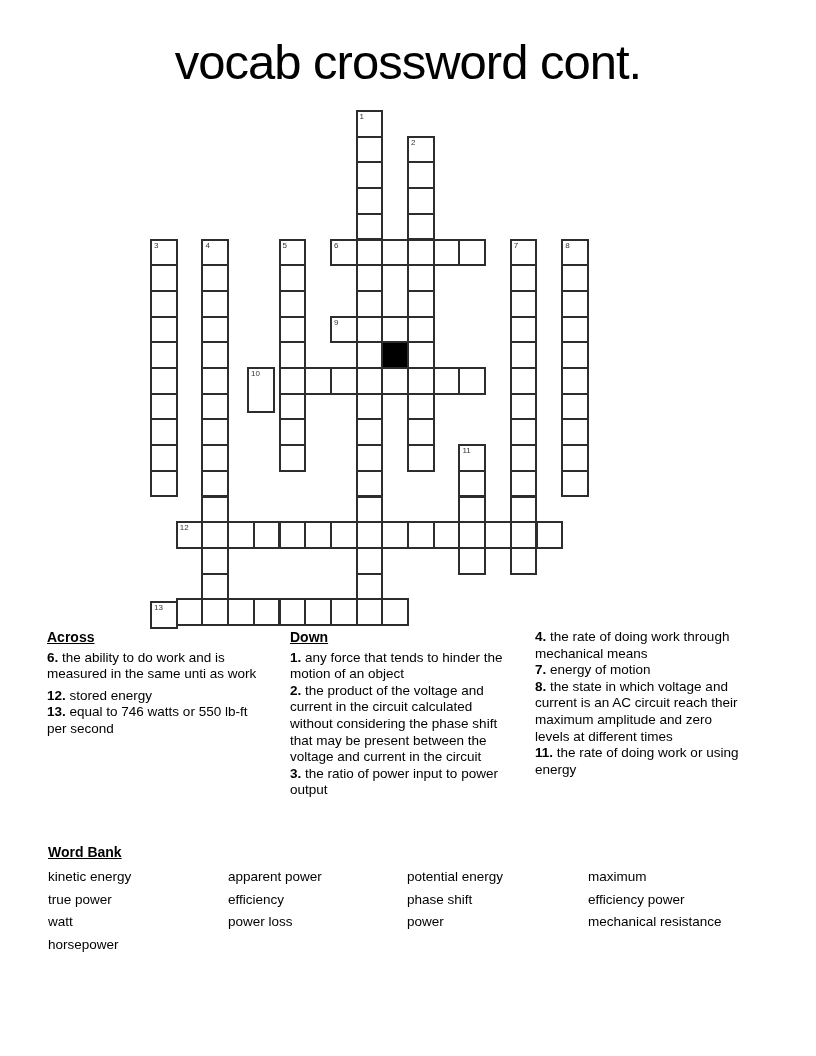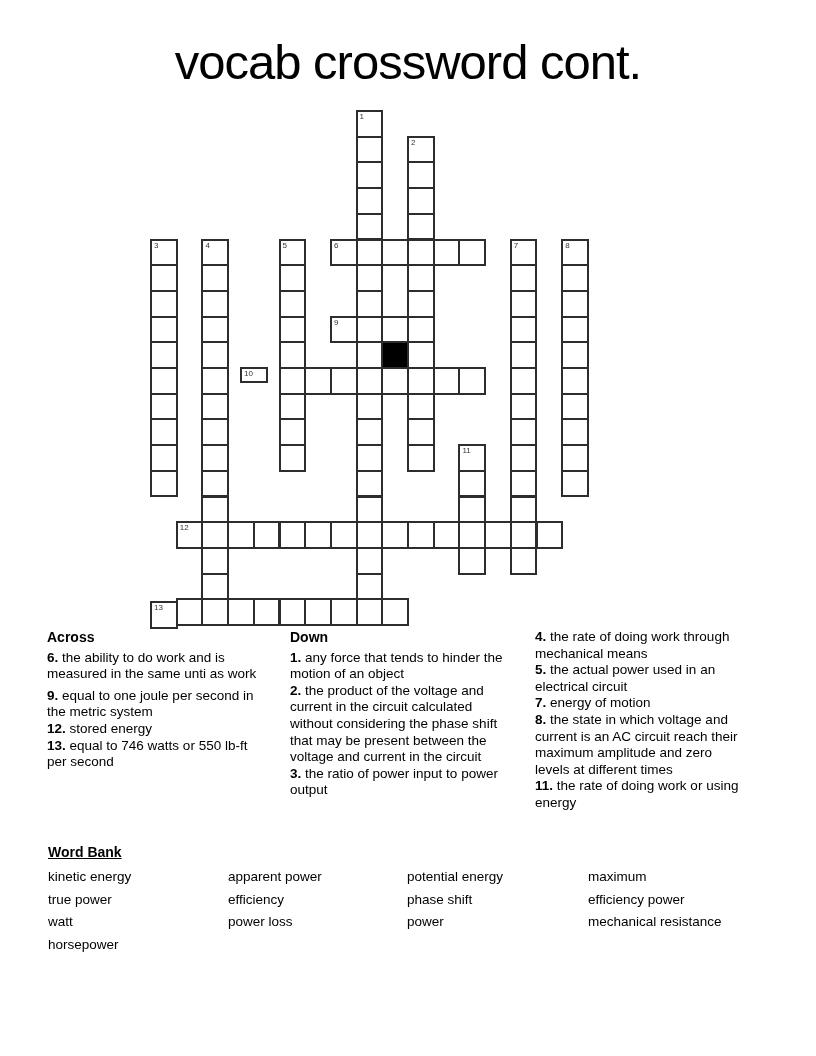--- a/index.html
+++ b/index.html
@@ -11,21 +11,21 @@
   #crossword{position:absolute;left:0;top:0;}
   .cell{position:absolute;background:#fff;border:2px solid #2d2d2d;box-sizing:border-box;}
   .cell.black{background:#000;}
   .cellnum{position:absolute;top:0px;left:2px;font-size:8px;line-height:9px;color:#333;
            font-family:"Liberation Sans", sans-serif;}
   
   .clues-col{position:absolute;top:629px;font-size:13.5px;line-height:16.6px;}
   #col-across{left:47px;width:213px;}
   #col-down{left:290px;width:213px;}
   #col-right{left:535px;width:211px;}
-  .clue-header{font-weight:bold;font-size:14px;margin-bottom:4px;}
+  .clue-header{font-weight:bold;text-decoration:underline;font-size:14px;margin-bottom:4px;}
   .clue b{font-weight:bold;}
   .gap-after{margin-bottom:5px;}
   
   #wordbank-header{position:absolute;left:48px;top:844px;font-weight:bold;
                    text-decoration:underline;font-size:14px;}
   .wb-col{position:absolute;top:866px;font-size:13.5px;line-height:22.6px;}
   #wb-col-0{left:48px;}
   #wb-col-1{left:228px;}
   #wb-col-2{left:407px;}
   #wb-col-3{left:588px;}
@@ -145,21 +145,21 @@
       <div class="cell" style="left: 561.2px; top: 341.3px; width: 27.7px; height: 27.7px; border-color: rgb(45, 45, 45);"></div>
       <div class="cell" style="left: 561.2px; top: 367px; width: 27.7px; height: 27.7px; border-color: rgb(45, 45, 45);"></div>
       <div class="cell" style="left: 561.2px; top: 392.7px; width: 27.7px; height: 27.7px; border-color: rgb(45, 45, 45);"></div>
       <div class="cell" style="left: 561.2px; top: 418.4px; width: 27.7px; height: 27.7px; border-color: rgb(45, 45, 45);"></div>
       <div class="cell" style="left: 561.2px; top: 444.1px; width: 27.7px; height: 27.7px; border-color: rgb(45, 45, 45);"></div>
       <div class="cell" style="left: 561.2px; top: 469.8px; width: 27.7px; height: 27.7px; border-color: rgb(45, 45, 45);"></div>
       <div class="cell" style="left: 329.9px; top: 315.6px; width: 27.7px; height: 27.7px; border-color: rgb(45, 45, 45);">
         <span class="cellnum">9</span>
       </div>
       <div class="cell" style="left: 381.3px; top: 315.6px; width: 27.7px; height: 27.7px; border-color: rgb(45, 45, 45);"></div>
-      <div class="cell" style="left: 240px; top: 367px; width: 27.7px; height: 16px; border-color: rgb(45, 45, 45);">
+      <div class="cell" style="left: 247px; top: 367px; width: 27.7px; height: 46px; border-color: rgb(45, 45, 45);">
         <span class="cellnum">10</span>
       </div>
       <div class="cell" style="left: 304.2px; top: 367px; width: 27.7px; height: 27.7px; border-color: rgb(45, 45, 45);"></div>
       <div class="cell" style="left: 329.9px; top: 367px; width: 27.7px; height: 27.7px; border-color: rgb(45, 45, 45);"></div>
       <div class="cell" style="left: 381.3px; top: 367px; width: 27.7px; height: 27.7px; border-color: rgb(45, 45, 45);"></div>
       <div class="cell" style="left: 432.7px; top: 367px; width: 27.7px; height: 27.7px; border-color: rgb(45, 45, 45);"></div>
       <div class="cell" style="left: 458.4px; top: 367px; width: 27.7px; height: 27.7px; border-color: rgb(45, 45, 45);"></div>
       <div class="cell" style="left: 458.4px; top: 444.1px; width: 27.7px; height: 27.7px; border-color: rgb(45, 45, 45);">
         <span class="cellnum">11</span>
       </div>
@@ -189,35 +189,33 @@
       <div class="cell" style="left: 278.5px; top: 598.3px; width: 27.7px; height: 27.7px; border-color: rgb(45, 45, 45);"></div>
       <div class="cell" style="left: 304.2px; top: 598.3px; width: 27.7px; height: 27.7px; border-color: rgb(45, 45, 45);"></div>
       <div class="cell" style="left: 329.9px; top: 598.3px; width: 27.7px; height: 27.7px; border-color: rgb(45, 45, 45);"></div>
       <div class="cell" style="left: 381.3px; top: 598.3px; width: 27.7px; height: 27.7px; border-color: rgb(45, 45, 45);"></div>
       <div class="cell black" style="left: 381.3px; top: 341.3px; width: 27.7px; height: 27.7px; border-color: rgb(45, 45, 45); background: rgb(0, 0, 0);"></div>
     </div>
 
   <div class="clues-col" id="col-across">
     <div class="clue-header">Across</div>
     <div class="clue gap-after"><b>6.</b> <span>the ability to do work and is measured in the same unti as work</span></div>
-    <div class="clue"><b>9.</b> <span>equal to one joule per second in the metric system</span></div>
     <div class="clue"><b>12.</b> <span>stored energy</span></div>
     <div class="clue"><b>13.</b> <span>equal to 746 watts or 550 lb-ft per second</span></div>
   </div>
 
   <div class="clues-col" id="col-down">
     <div class="clue-header">Down</div>
     <div class="clue"><b>1.</b> <span>any force that tends to hinder the motion of an object</span></div>
     <div class="clue"><b>2.</b> <span>the product of the voltage and current in the circuit calculated without considering the phase shift that may be present between the voltage and current in the circuit</span></div>
     <div class="clue"><b>3.</b> <span>the ratio of power input to power output</span></div>
   </div>
 
   <div class="clues-col" id="col-right">
     <div class="clue"><b>4.</b> <span>the rate of doing work through mechanical means</span></div>
-    <div class="clue"><b>5.</b> <span>the actual power used in an electrical circuit</span></div>
     <div class="clue"><b>7.</b> <span>energy of motion</span></div>
     <div class="clue"><b>8.</b> <span>the state in which voltage and current is an AC circuit reach their maximum amplitude and zero levels at different times</span></div>
     <div class="clue"><b>11.</b> <span>the rate of doing work or using energy</span></div>
   </div>
 
   <div id="wordbank-header">Word Bank</div>
 
   <div class="wb-col" id="wb-col-0">
     <div>kinetic energy</div>
     <div>true power</div>

